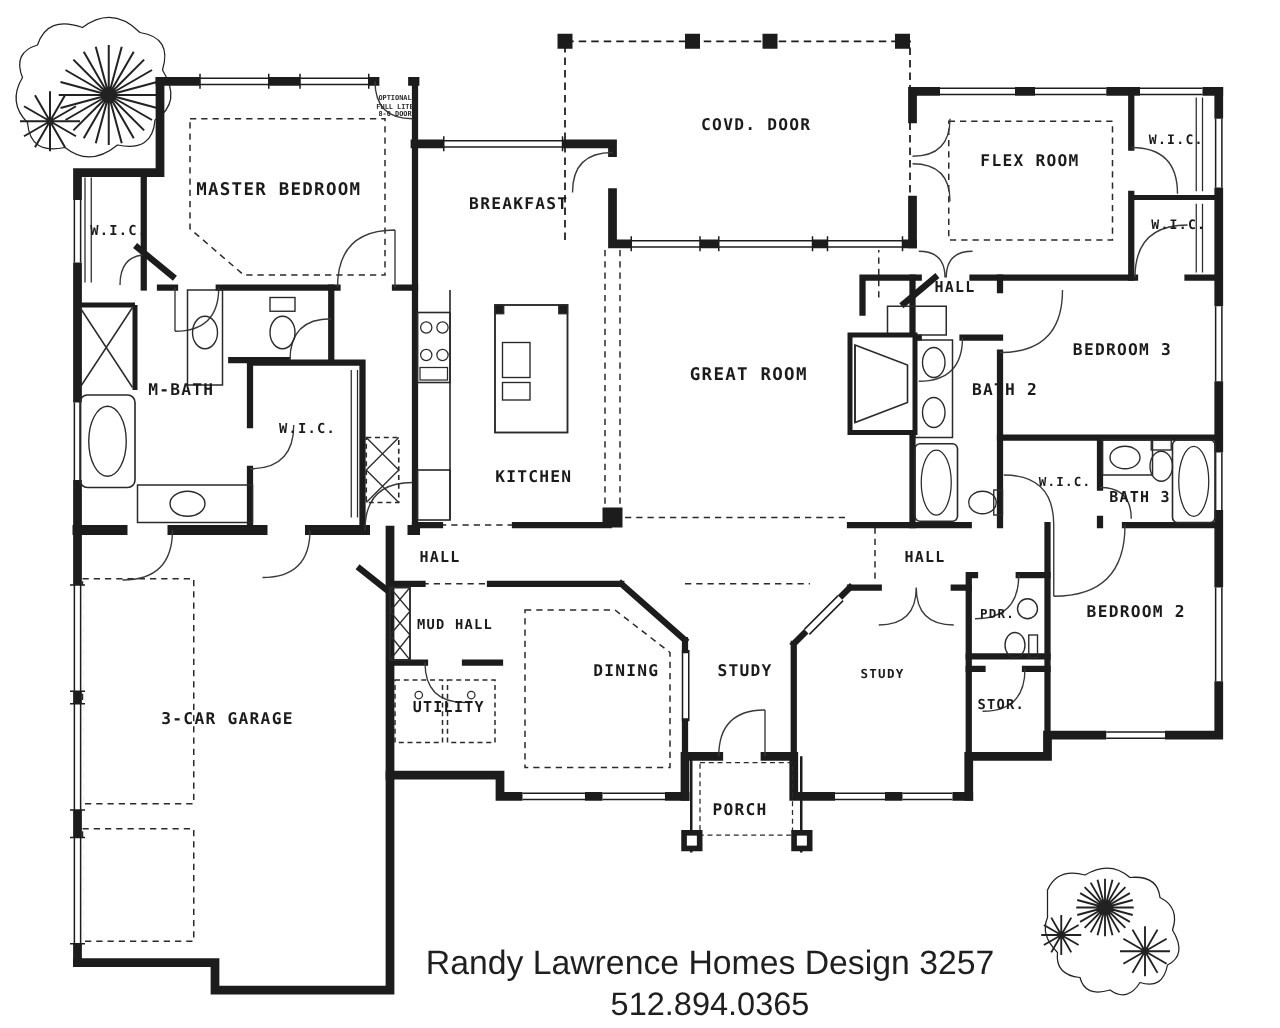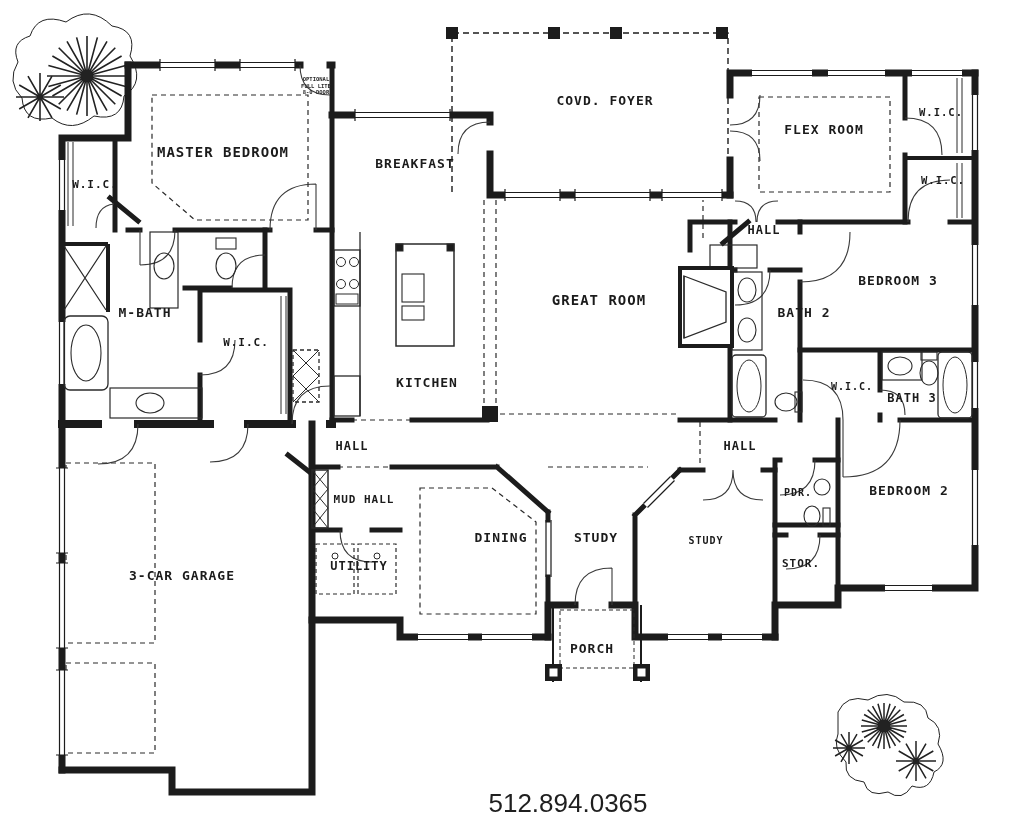--- a/index.html
+++ b/index.html
@@ -239,21 +239,21 @@
     </g>
   </svg>
 
   <div id="labels-layer">
       <div class="room-label" style="left: 223px; top: 153px; font-size: 14px;">MASTER BEDROOM</div>
       <div class="room-label" style="left: 95px; top: 185px; font-size: 11px;">W.I.C.</div>
       <div class="room-label" style="left: 145px; top: 313px; font-size: 13px; text-align: center;">M-BATH</div>
       <div class="room-label" style="left: 246px; top: 343px; font-size: 11px;">W.I.C.</div>
       <div class="room-label" style="left: 415px; top: 164px; font-size: 13px;">BREAKFAST</div>
       <div class="room-label" style="left: 427px; top: 360px; font-size: 13px; margin-top: 23px;">KITCHEN</div>
-      <div class="room-label" style="left: 605px; top: 101px; font-size: 13px;">COVD. FOYER</div>
+      <div class="room-label" style="left: 605px; top: 101px; font-size: 13px;">COVD. DOOR</div>
       <div class="room-label" style="left: 599px; top: 301px; font-size: 14px;">GREAT ROOM</div>
       <div class="room-label" style="left: 824px; top: 130px; font-size: 13px;">FLEX ROOM</div>
       <div class="room-label" style="left: 941px; top: 113px; font-size: 10.5px;">W.I.C.</div>
       <div class="room-label" style="left: 943px; top: 181px; font-size: 10.5px;">W.I.C.</div>
       <div class="room-label" style="left: 764px; top: 230px; font-size: 12px;">HALL</div>
       <div class="room-label" style="left: 776px; top: 313px; font-size: 13px; margin-left: 28px;">BATH 2</div>
       <div class="room-label" style="left: 898px; top: 281px; font-size: 13px;">BEDROOM 3</div>
       <div class="room-label" style="left: 852px; top: 387px; font-size: 10px;">W.I.C.</div>
       <div class="room-label" style="left: 912px; top: 398px; font-size: 12px; text-align: right;">BATH 3</div>
       <div class="room-label" style="left: 352px; top: 446px; font-size: 12px;">HALL</div>
@@ -266,14 +266,15 @@
       <div class="room-label" style="left: 801px; top: 564px; font-size: 11px;">STOR.</div>
       <div class="room-label" style="left: 909px; top: 491px; font-size: 13px;">BEDROOM 2</div>
       <div class="room-label" style="left: 359px; top: 566px; font-size: 12px;">UTILITY</div>
       <div class="room-label" style="left: 182px; top: 576px; font-size: 13px;">3-CAR GARAGE</div>
       <div class="room-label" style="left: 592px; top: 649px; font-size: 13px;">PORCH</div>
       <div class="note-label" style="left: 316px; top: 86px; font-size: 5.5px;">OPTIONAL
 FULL LITE
 8-0 DOOR</div>
     </div>
 
+  <div class="footer-line" id="footer-line1">Randy Lawrence Homes Design 3257</div>
   <div class="footer-line" id="footer-line2">512.894.0365</div>
 </div>
 
 </body></html>

